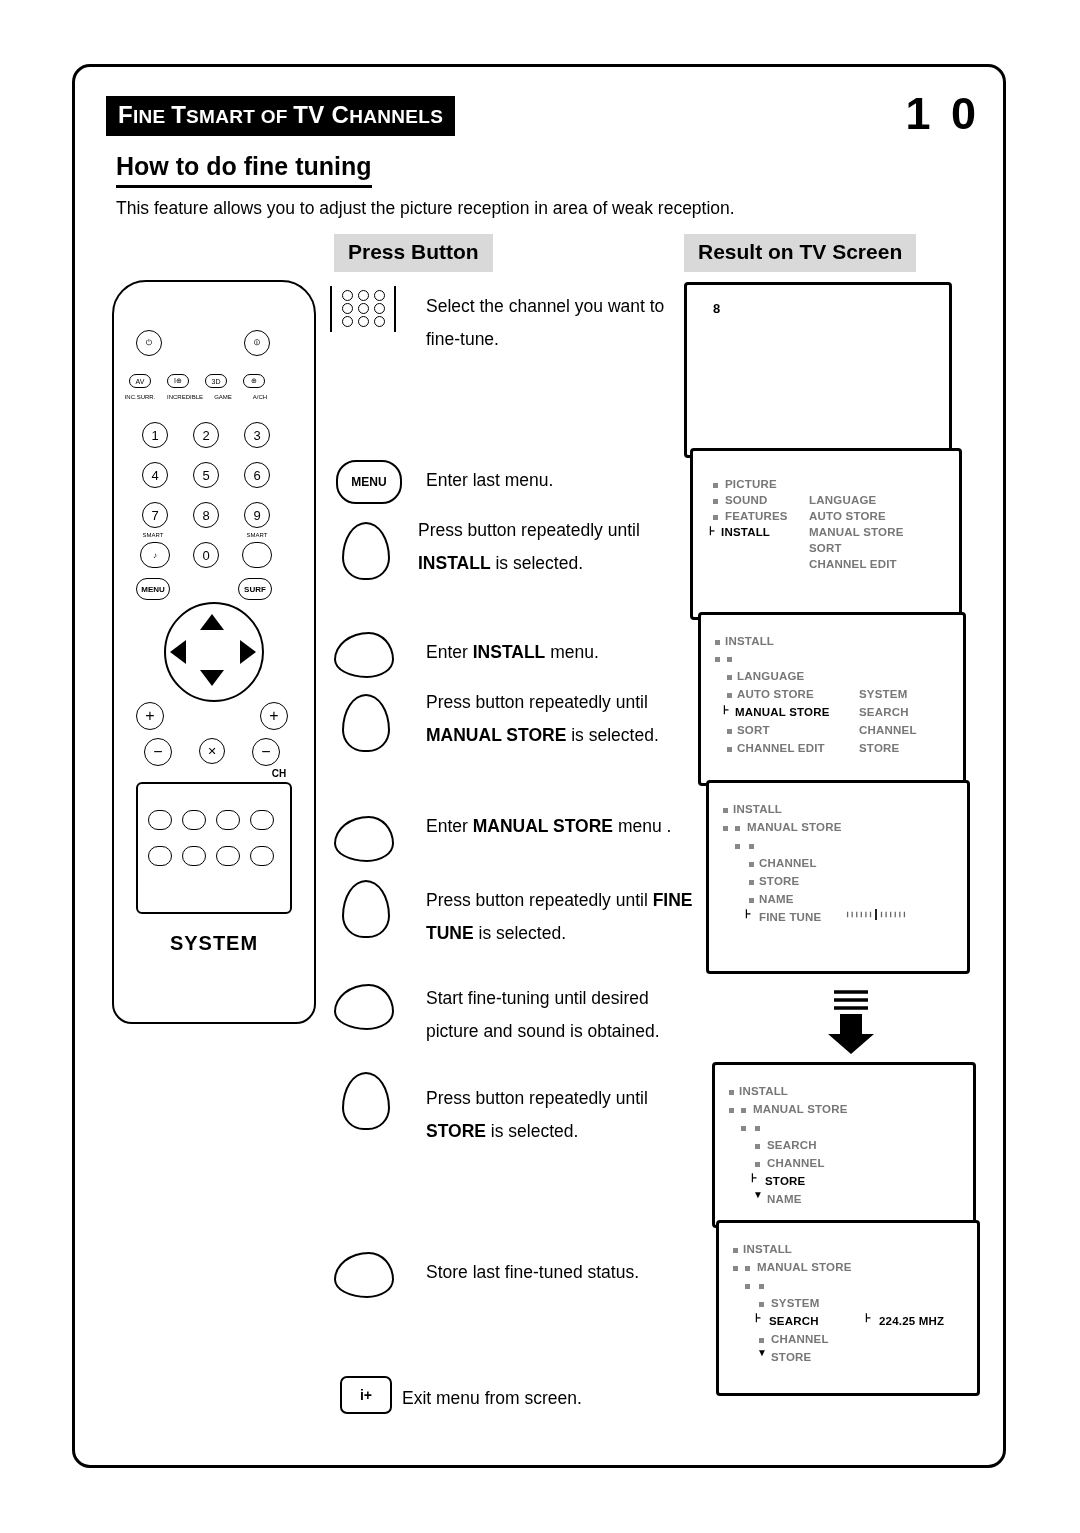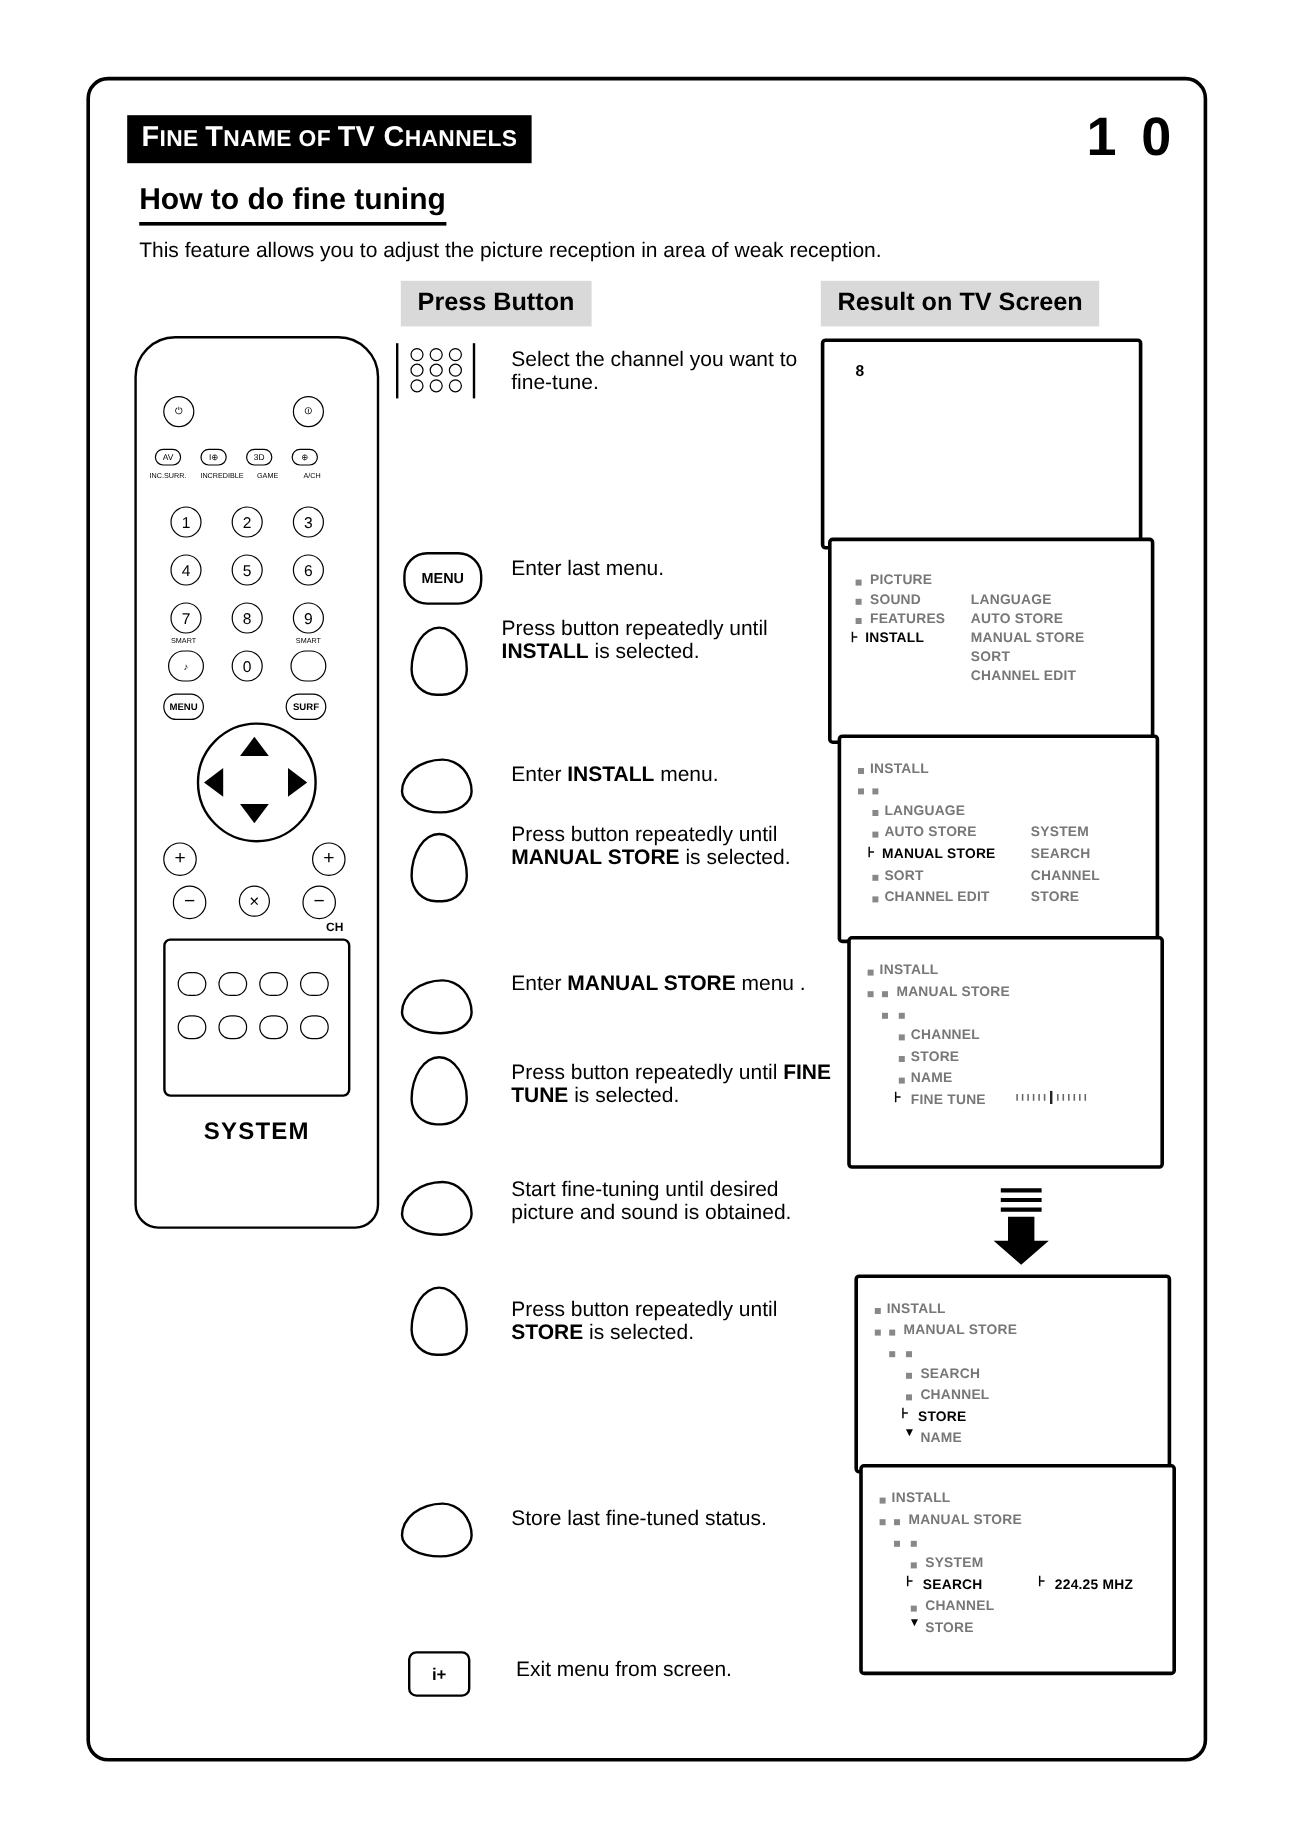--- a/index.html
+++ b/index.html
@@ -60,21 +60,21 @@
   .rbtn.num{width:26px;height:26px;font-size:13px;}
   .rbtn.small{width:22px;height:14px;border-radius:7px;font-size:7px;}
   .rbtn.oval{width:34px;height:22px;border-radius:11px;font-size:8px;font-weight:bold;}
   .rlabel{position:absolute;font-size:6px;text-align:center;}
   .philips{position:absolute;left:0;width:100%;text-align:center;font-size:20px;font-weight:bold;letter-spacing:1px;}
   .rpad{position:absolute;border:2px solid #000;border-radius:6px;}
   .dpad-circle{position:absolute;border:2px solid #000;border-radius:50%;}
   .tri{position:absolute;width:0;height:0;}
 
   
-  .step-text{position:absolute;font-size:17.5px;line-height:19px;width:270px;}
+  .step-text{position:absolute;font-size:17.5px;line-height:33px;width:270px;}
   .step-text b{font-weight:bold;}
   .teardrop{
     position:absolute;width:56px;height:42px;border:2.5px solid #000;
     border-radius:58% 42% 45% 55% / 60% 60% 40% 40%;
   }
   .teardrop.v{width:44px;height:54px;border-radius:50% 50% 45% 45% / 62% 62% 38% 38%;}
   .menu-btn{
     position:absolute;width:62px;height:40px;border:2.5px solid #000;border-radius:20px;
     display:flex;align-items:center;justify-content:center;font-size:12px;font-weight:bold;
   }
@@ -98,21 +98,21 @@
   .arrow-down{position:absolute;}
   .chan-num{position:absolute;font-size:13px;font-weight:bold;}
   .finebar{position:absolute;height:11px;}
 </style>
 </head>
 <body>
 
 <div class="page-border"></div>
 
 <div class="title-box">
-  <span class="big">F</span><span class="small">INE </span><span class="big">T</span><span class="small">NAME OF </span><span class="big">TV C</span><span class="small">HANNELS</span>
+  <span class="big">F</span><span class="small">INE </span><span class="big">T</span><span class="small">SMART OF </span><span class="big">TV C</span><span class="small">HANNELS</span>
 </div>
 
 <div class="page-num">1 0</div>
 
 <div class="subtitle">How to do fine tuning</div>
 <div class="intro">This feature allows you to adjust the picture reception in area of weak reception.</div>
 
 <div class="colhead" id="ch-press">Press Button</div>
 <div class="colhead" id="ch-result">Result on TV Screen</div>
 
@@ -234,21 +234,21 @@
 <div class="teardrop" style="left:334px;top:984px;"></div>
 <div class="step-text" style="left:426px;top:982px;">Start fine-tuning until desired picture and sound is obtained.</div>
 
 <div class="teardrop v" style="left:342px;top:1072px;"></div>
 <div class="step-text" style="left:426px;top:1082px;">Press button repeatedly until <b>STORE</b> is selected.</div>
 
 <div class="teardrop" style="left:334px;top:1252px;"></div>
 <div class="step-text" style="left:426px;top:1256px;">Store last fine-tuned status.</div>
 
 <div class="info-btn" style="left:340px;top:1376px;">i+</div>
-<div class="step-text" style="left:430px;top:1382px;">Exit menu from screen.</div>
+<div class="step-text" style="left:402px;top:1382px;">Exit menu from screen.</div>
 
 <div class="screen" style="left:684px;top:282px;width:262px;height:170px;">
   <div class="chan-num" style="left:26px;top:16px;">8</div>
 </div>
 
 <div class="screen" style="left:690px;top:448px;width:266px;height:166px;">
   <div class="bullet" style="left:20px;top:32px;"></div>
   <div class="scr-txt" style="left:32px;top:27px;">PICTURE</div>
   <div class="bullet" style="left:20px;top:48px;"></div>
   <div class="scr-txt" style="left:32px;top:43px;">SOUND</div>

